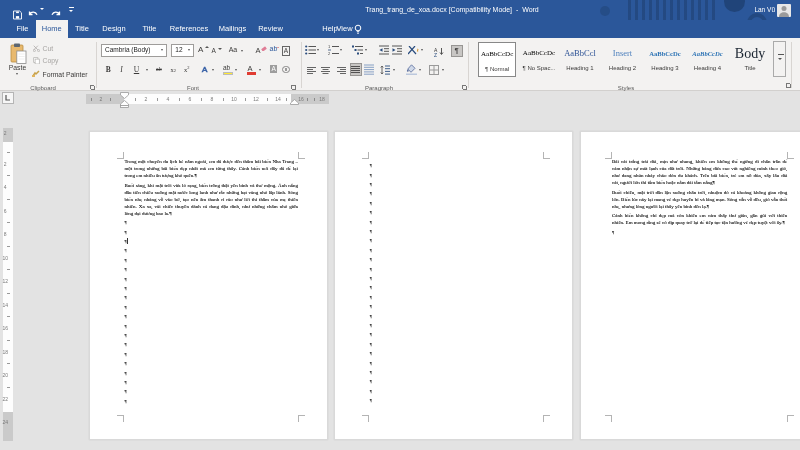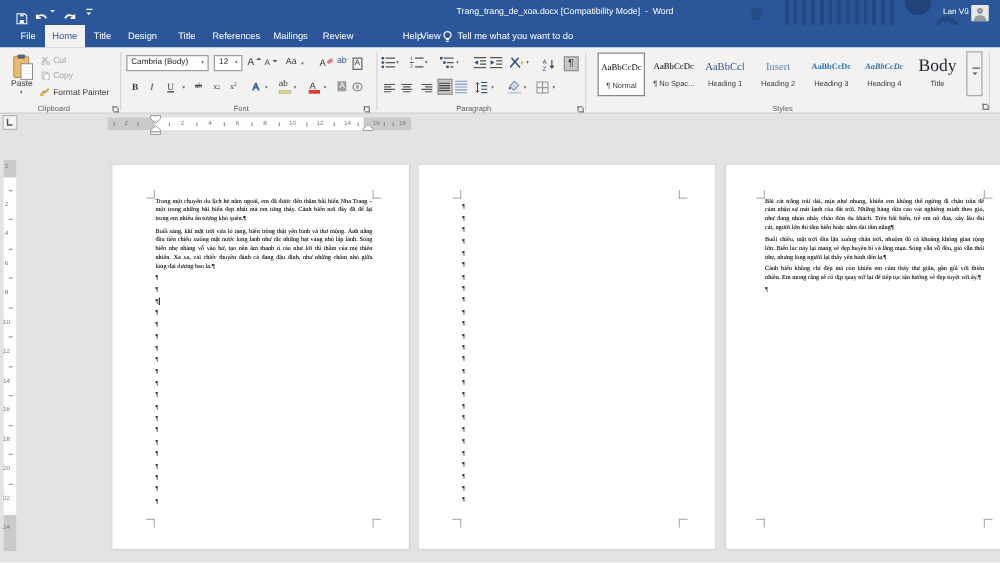--- a/index.html
+++ b/index.html
@@ -96,21 +96,20 @@
     <div class="tab" style="left:169px;width:40px;">References</div>
     <div class="tab" style="left:215px;width:35px;">Mailings</div>
     <div class="tab" style="left:256px;width:29px;">Review</div>
     <div class="tab" style="left:291px;width:19px;margin-left:44px;">View</div>
     <div class="tab" style="left:320px;width:20px;">Help</div>
     <svg class="abs" style="left:354px;top:3.5px;" width="8" height="12" viewBox="0 0 8 12">
         <circle cx="4" cy="4" r="2.8" fill="none" stroke="#fff" stroke-width="1"></circle>
         <rect x="2.8" y="7.2" width="2.4" height="1" fill="#fff"></rect>
         <rect x="3" y="8.8" width="2" height="0.8" fill="#fff"></rect>
       </svg>
-    <div class="tab" style="left:366px;width:95px;text-align:left;">Tell me what you want to do</div>
   </div>
 
   <div id="ribbon">
 
     <div class="vsep" style="left:96px;"></div>
     <div class="vsep" style="left:300.5px;"></div>
     <div class="vsep" style="left:468px;"></div>
     <div class="vsep" style="left:791.4px;"></div>
 
     <svg class="abs" style="left:10px;top:5px;" width="17" height="21" viewBox="0 0 17 21">

